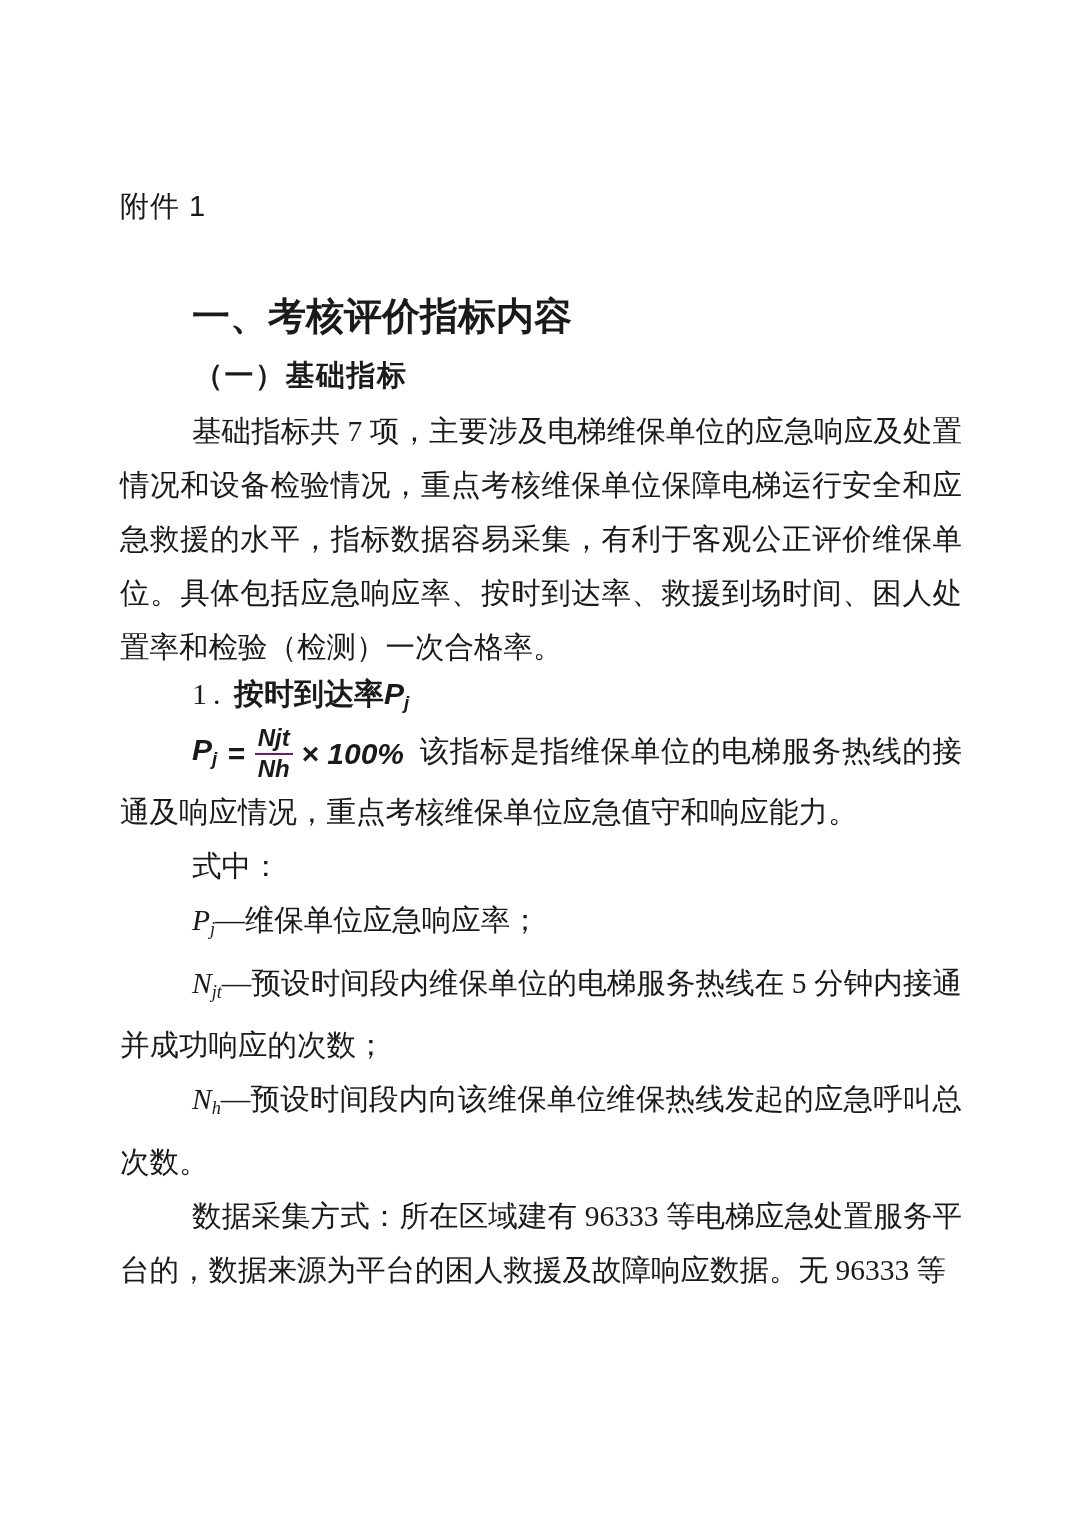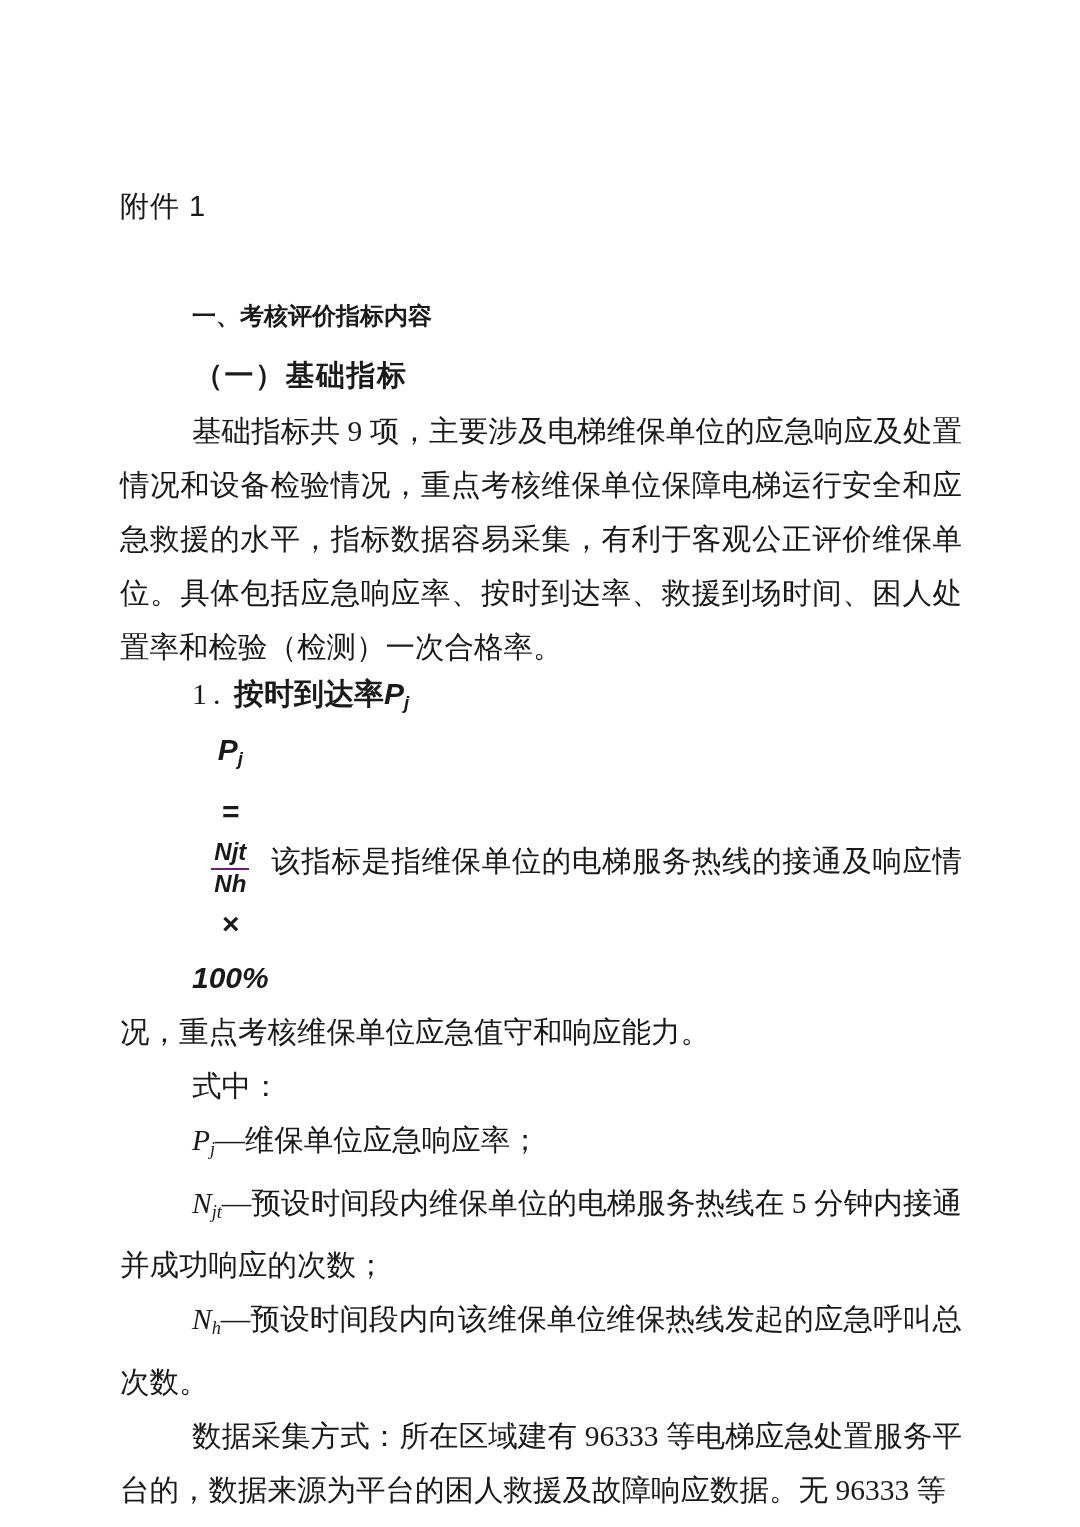--- a/index.html
+++ b/index.html
@@ -41,21 +41,21 @@
     text-align: center;
     letter-spacing: 0.5px;
   }
 
   
   .section-heading {
     margin-top: 76px;
     padding-left: 72px;
     font-family: "Liberation Sans", "DejaVu Sans", sans-serif;
     font-weight: 700;
-    font-size: 24px;
+    font-size: 38px;
     line-height: 36px;
   }
   .subsection-heading {
     margin-top: 24px;
     padding-left: 74px;
     font-weight: 700;
     font-size: 29px;
     line-height: 34px;
     letter-spacing: 1.5px;
   }
@@ -97,22 +97,21 @@
   
   .formula {
     display: inline-flex;
     align-items: center;
     vertical-align: middle;
     font-family: "Liberation Sans", "DejaVu Sans", sans-serif;
     font-style: italic;
     font-weight: 700;
     font-size: 30px;
     white-space: nowrap;
-    margin-right: 2px;
-    flex-direction: column;
+    margin-right: 15px;
   }
   .formula .eq { margin: 0 10px; }
   .formula .times { margin: 0 8px 0 9px; font-style: normal; }
   .frac {
     display: inline-block;
     text-align: center;
     vertical-align: middle;
     font-size: 24px;
     line-height: 1.1;
   }
@@ -139,21 +138,21 @@
 <div class="page">
   <div class="content">
 
     <div class="attachment-label">附件 1</div>
 
 
     <div class="section-heading">一、考核评价指标内容</div>
 
     <div class="subsection-heading">（一）基础指标</div>
 
-    <p class="para indent intro">基础指标共 9 项，主要涉及电梯维保单位的应急响应及处置情况和设备检验情况，重点考核维保单位保障电梯运行安全和应急救援的水平，指标数据容易采集，有利于客观公正评价维保单位。具体包括应急响应率、按时到达率、救援到场时间、困人处置率和检验（检测）一次合格率。</p>
+    <p class="para indent intro">基础指标共 7 项，主要涉及电梯维保单位的应急响应及处置情况和设备检验情况，重点考核维保单位保障电梯运行安全和应急救援的水平，指标数据容易采集，有利于客观公正评价维保单位。具体包括应急响应率、按时到达率、救援到场时间、困人处置率和检验（检测）一次合格率。</p>
 
     <p class="indicator-heading"><span class="num">1.</span> <span>按时到达率</span><span class="math-sym"><span>P</span><span class="sub">j</span></span></p>
 
     <p class="para"><span style="display:inline-block;width:72px;"></span><span class="formula">
           <span class="math-sym"><span>P</span><span class="sub">j</span></span>
           <span class="eq">=</span>
           <span class="frac">
             <span class="num"><span>N</span><span class="sub">jt</span></span>
             <span class="den"><span>N</span><span class="sub">h</span></span>
           </span>

